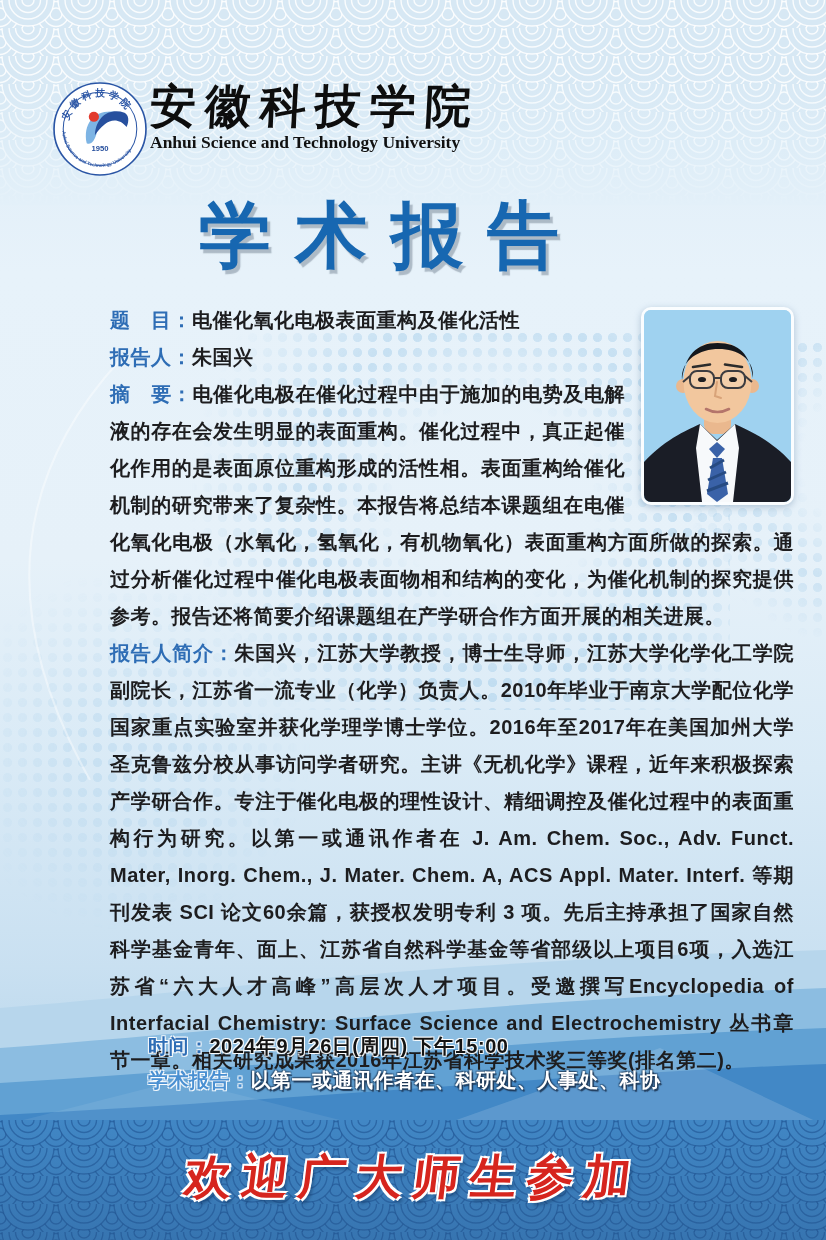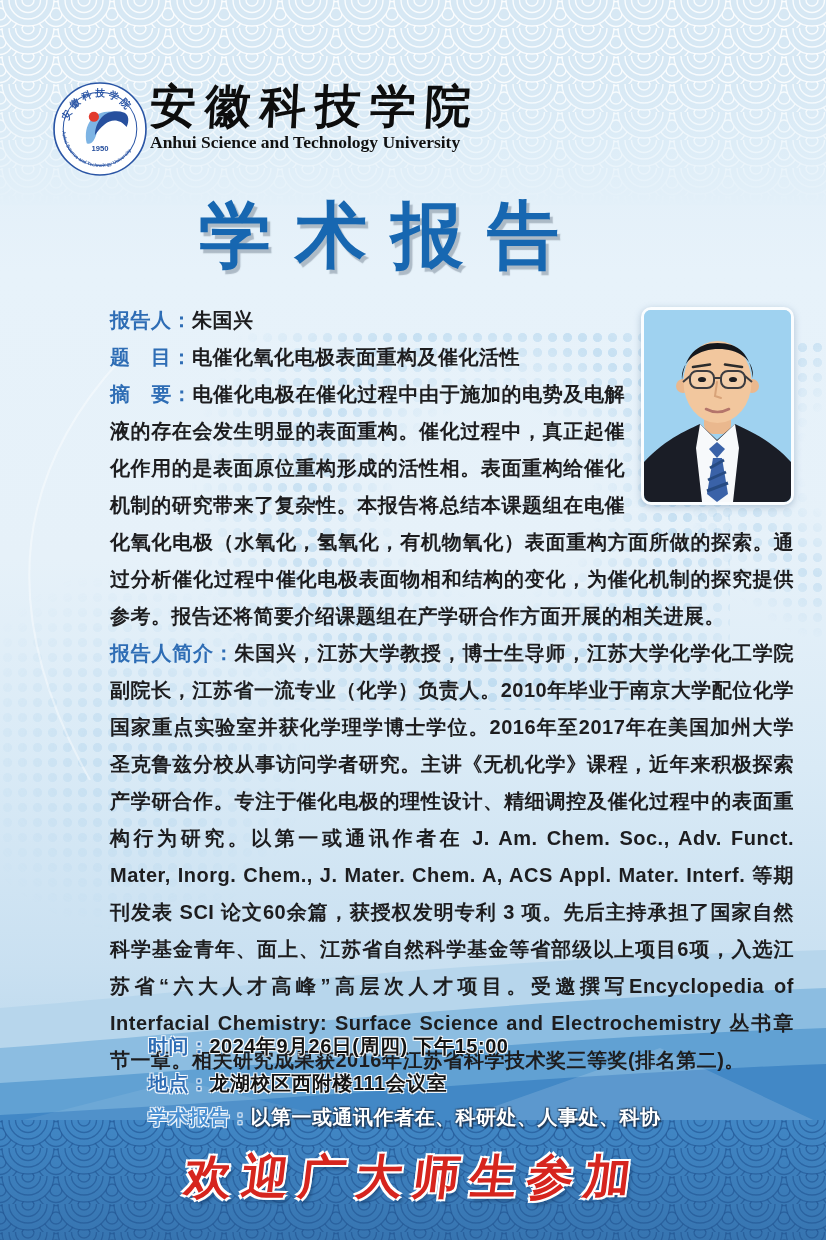--- a/index.html
+++ b/index.html
@@ -158,22 +158,22 @@
         <rect x="77" y="61" width="24" height="17" rx="7" fill="rgba(255,255,255,.14)" stroke="#3c3c40" stroke-width="2"></rect>
         <path d="M70,68 L77,68" stroke="#3c3c40" stroke-width="2"></path>
         <path d="M46,66 L39,72 M101,66 L108,72" stroke="#3c3c40" stroke-width="2"></path>
         <ellipse cx="58" cy="69.5" rx="4" ry="2.6" fill="#1f1f22"></ellipse>
         <ellipse cx="89" cy="69.5" rx="4" ry="2.6" fill="#1f1f22"></ellipse>
         <path d="M73,72 L71,86 L77,88" stroke="#d8a379" stroke-width="2" fill="none" stroke-linecap="round"></path>
         <path d="M62,99 Q73.5,105 85,99" stroke="#b4756b" stroke-width="2.6" fill="none" stroke-linecap="round"></path>
       </svg>
     </div>
 
+    <p class="line"><span class="label">题　目：</span><span>电催化氧化电极表面重构及催化活性</span></p>
     <p class="line"><span class="label">报告人：</span><span>朱国兴</span></p>
-    <p class="line"><span class="label">题　目：</span><span>电催化氧化电极表面重构及催化活性</span></p>
     <p class="para"><span class="label">摘　要：</span><span>电催化电极在催化过程中由于施加的电势及电解液的存在会发生明显的表面重构。催化过程中，真正起催化作用的是表面原位重构形成的活性相。表面重构给催化机制的研究带来了复杂性。本报告将总结本课题组在电催化氧化电极（水氧化，氢氧化，有机物氧化）表面重构方面所做的探索。通过分析催化过程中催化电极表面物相和结构的变化，为催化机制的探究提供参考。报告还将简要介绍课题组在产学研合作方面开展的相关进展。</span></p>
     <p class="para"><span class="label">报告人简介：</span><span>朱国兴，江苏大学教授，博士生导师，江苏大学化学化工学院副院长，江苏省一流专业（化学）负责人。2010年毕业于南京大学配位化学国家重点实验室并获化学理学博士学位。2016年至2017年在美国加州大学圣克鲁兹分校从事访问学者研究。主讲《无机化学》课程，近年来积极探索产学研合作。专注于催化电极的理性设计、精细调控及催化过程中的表面重构行为研究。以第一或通讯作者在 J. Am. Chem. Soc., Adv. Funct. Mater, Inorg. Chem., J. Mater. Chem. A, ACS Appl. Mater. Interf. 等期刊发表 SCI 论文60余篇，获授权发明专利 3 项。先后主持承担了国家自然科学基金青年、面上、江苏省自然科学基金等省部级以上项目6项，入选江苏省“六大人才高峰”高层次人才项目。受邀撰写Encyclopedia of Interfacial Chemistry: Surface Science and Electrochemistry 丛书章节一章。相关研究成果获2016年江苏省科学技术奖三等奖(排名第二)。</span></p>
   </div>
 
   <svg class="waves" width="826" height="210" viewBox="0 0 826 210">
     <path d="M0,78 C200,62 430,30 826,20 L826,210 L0,210 Z" fill="#b7d6ec"></path>
     <path d="M0,118 C240,100 500,70 826,58 L826,210 L0,210 Z" fill="#8cbde1"></path>
     <path d="M0,153 C260,138 520,108 826,98 L826,210 L0,210 Z" fill="#61a1d3"></path>
     <path d="M0,185 C300,170 560,144 826,134 L826,210 L0,210 Z" fill="#4288c6"></path>
     <path d="M400,210 L660,118 L826,196 L826,210 Z" fill="rgba(255,255,255,.14)"></path>
@@ -202,19 +202,18 @@
             <circle cx="28" cy="0" r="6" fill="none"></circle>
         </g>
       </pattern>
     </defs>
     <rect width="826" height="120" fill="url(#sgBot)"></rect>
   </svg>
   <div class="bottom-vignette"></div>
 
   <div class="meta">
     <p class="line outlined"><span class="label">时间：</span><span>2024年9月26日(周四) 下午15:00</span></p>
-    <p class="line outlined"><span class="label">地点：</span><span>龙湖校区西附楼111会议室</span></p>
     <p class="line organizer"><span class="label-org">学术报告：</span><span class="val-org">以第一或通讯作者在、科研处、人事处、科协</span></p>
   </div>
 
   <div class="welcome">欢迎广大师生参加</div>
 
 </div>
 
 </body></html>

